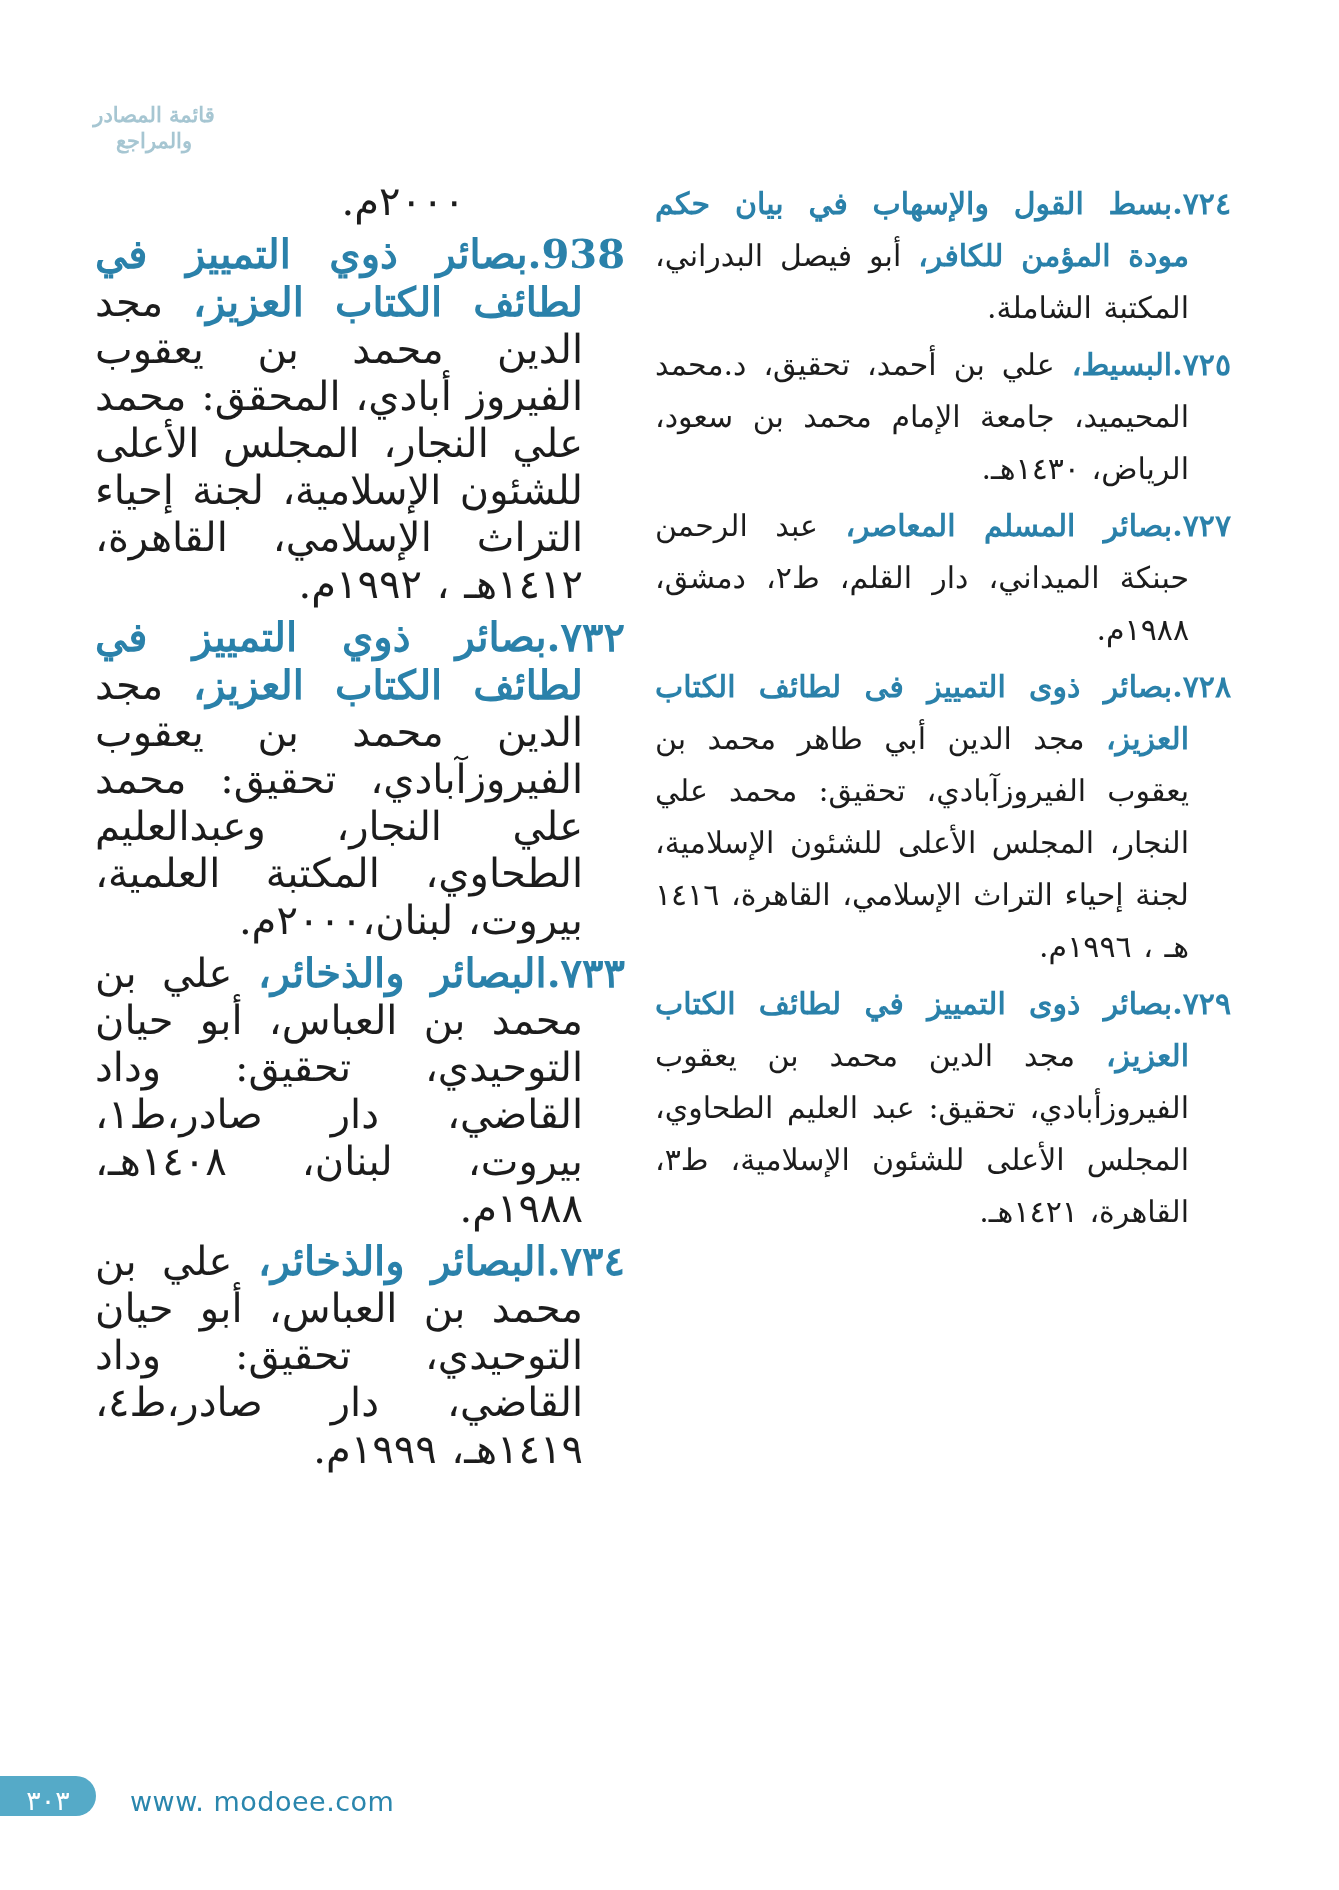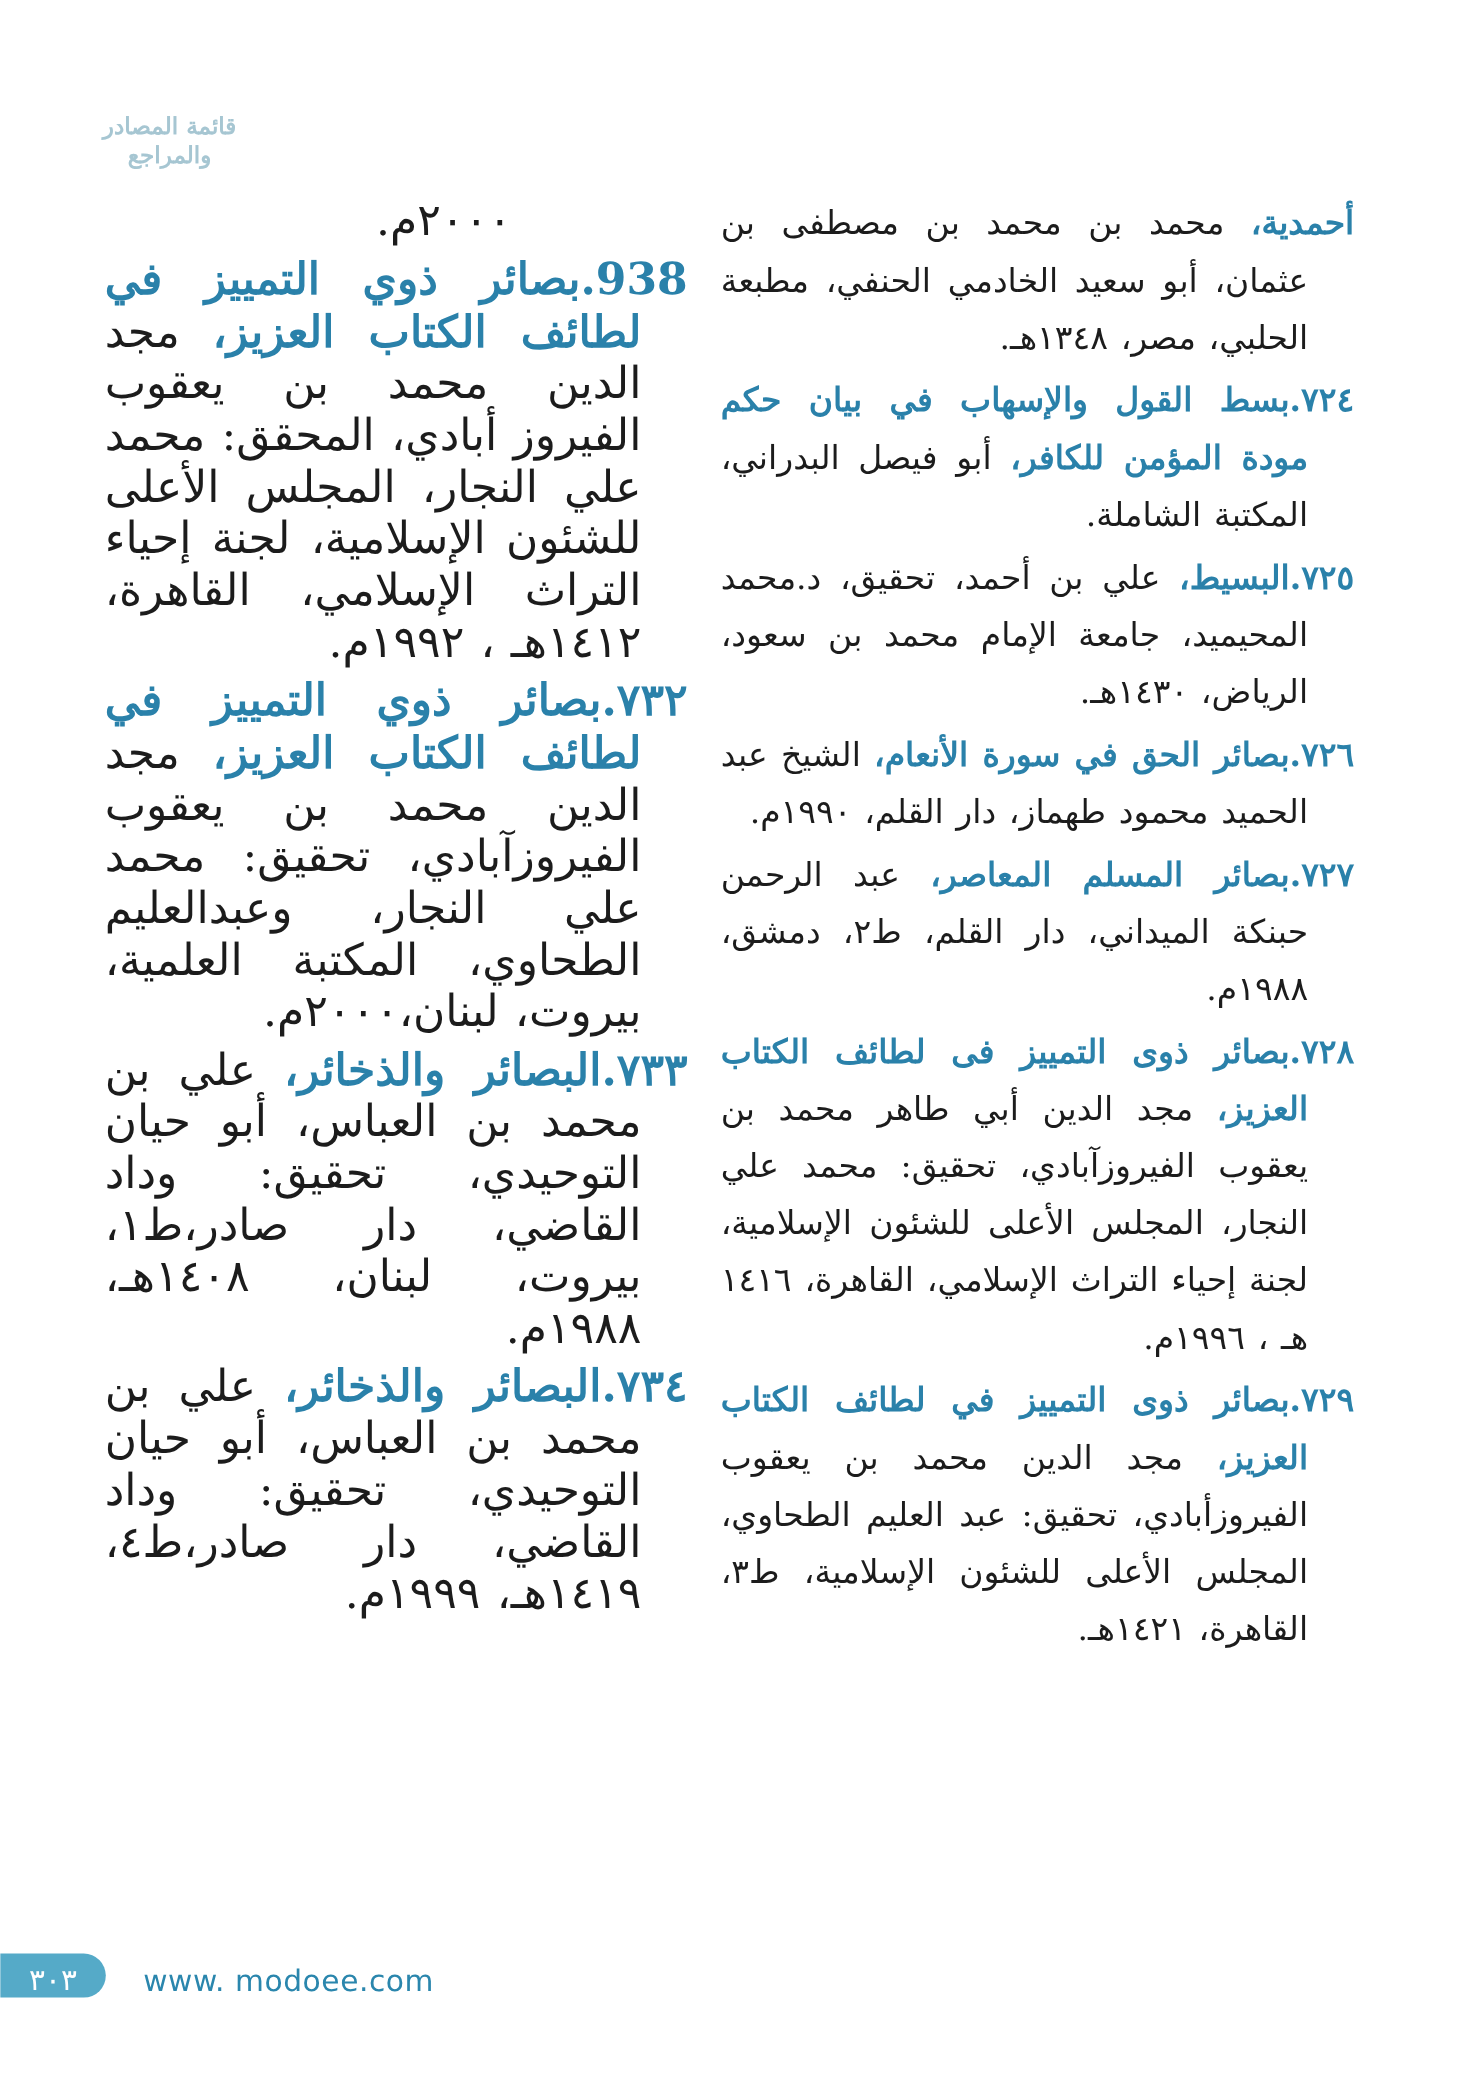--- a/index.html
+++ b/index.html
@@ -47,27 +47,25 @@
 <body>
 
 <div class="page">
 
   <div class="running-head">قائمة المصادر والمراجع</div>
 
   <div class="content">
 
     <div class="col col-right">
 
-      <p class="entry"><span class="e-num"></span><span class="e-title">أحمدية،</span> <span class="e-body">محمد بن محمد بن مصطفى بن عثمان، أبو سعيد الخادمي الحنفي، مطبعة الحلبي، مصر، ١٣٤٨هـ.</span></p>
 
       <p class="entry"><span class="e-num">٧٢٤.</span><span class="e-title">بسط القول والإسهاب في بيان حكم مودة المؤمن للكافر،</span> <span class="e-body">أبو فيصل البدراني، المكتبة الشاملة.</span></p>
 
       <p class="entry"><span class="e-num">٧٢٥.</span><span class="e-title">البسيط،</span> <span class="e-body">علي بن أحمد، تحقيق، د.محمد المحيميد، جامعة الإمام محمد بن سعود، الرياض، ١٤٣٠هـ.</span></p>
 
-      <p class="entry"><span class="e-num">٧٢٦.</span><span class="e-title">بصائر الحق في سورة الأنعام،</span> <span class="e-body">الشيخ عبد الحميد محمود طهماز، دار القلم، ١٩٩٠م.</span></p>
 
       <p class="entry"><span class="e-num">٧٢٧.</span><span class="e-title">بصائر المسلم المعاصر،</span> <span class="e-body">عبد الرحمن حبنكة الميداني، دار القلم، ط٢، دمشق، ١٩٨٨م.</span></p>
 
       <p class="entry"><span class="e-num">٧٢٨.</span><span class="e-title">بصائر ذوى التمييز فى لطائف الكتاب العزيز،</span> <span class="e-body">مجد الدين أبي طاهر محمد بن يعقوب الفيروزآبادي، تحقيق: محمد علي النجار، المجلس الأعلى للشئون الإسلامية، لجنة إحياء التراث الإسلامي، القاهرة، ١٤١٦ هـ ، ١٩٩٦م.</span></p>
 
       <p class="entry"><span class="e-num">٧٢٩.</span><span class="e-title">بصائر ذوى التمييز في لطائف الكتاب العزيز،</span> <span class="e-body">مجد الدين محمد بن يعقوب الفيروزأبادي، تحقيق: عبد العليم الطحاوي، المجلس الأعلى للشئون الإسلامية، ط٣، القاهرة، ١٤٢١هـ.</span></p>
 
     </div>
 
     <div class="col col-left">

